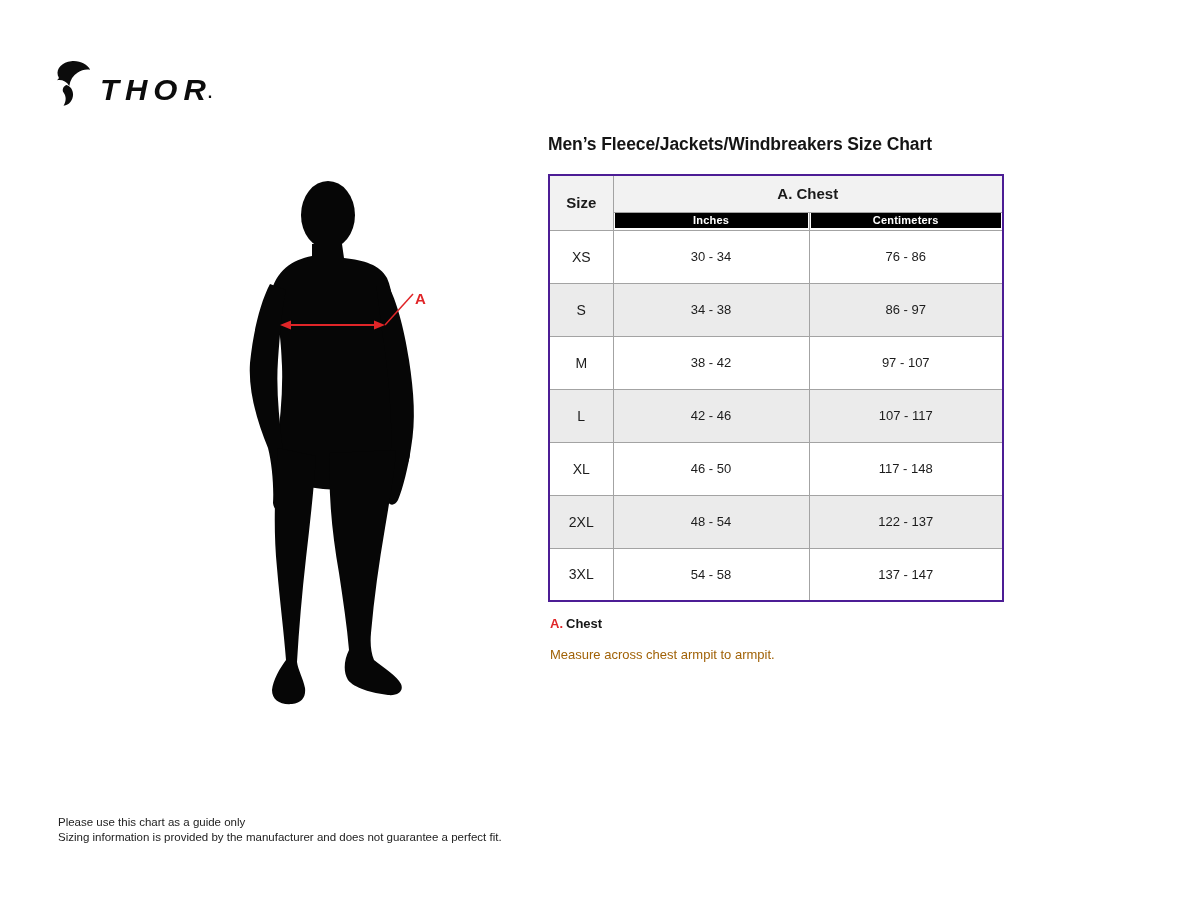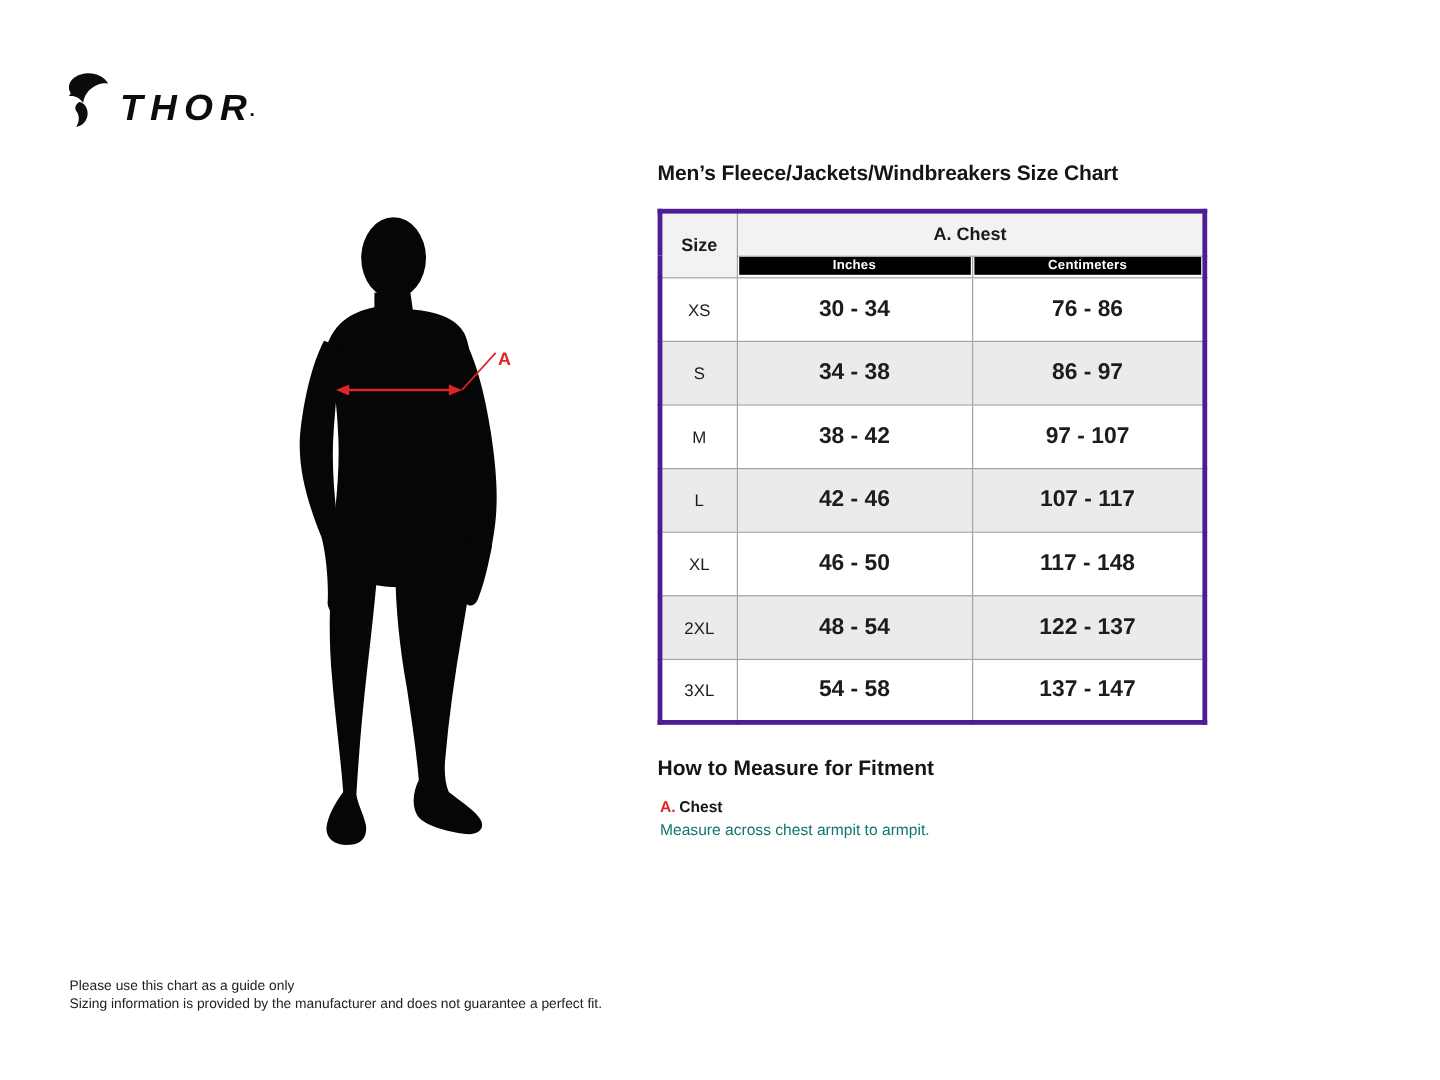--- a/index.html
+++ b/index.html
@@ -25,38 +25,38 @@
   .figure .redline { stroke:#e02528; fill:none; }
   .figure .redfill { fill:#e02528; }
   .figure text { font-family:"Liberation Sans", sans-serif; font-weight:bold; font-size:15px; fill:#e02528; }
 
   
   .content { position:absolute; left:548px; top:134px; width:456px; }
   .chart-title { font-size:17.5px; font-weight:bold; color:#151515; letter-spacing:-0.1px; margin-bottom:19px; }
 
   table.size-table {
     border-collapse:collapse; table-layout:fixed; width:454px;
-    border:4px solid #4c1d95; background:#fff;
+    border:2px solid #4c1d95; background:#fff;
   }
   .size-table th, .size-table td { border:1px solid #a3a3a3; }
   .col-size { width:64px; } .col-in { width:196px; } .col-cm { width:194px; }
   th.size-h { background:#f2f2f2; font-size:15px; font-weight:bold; }
   th.group-h { background:#f2f2f2; font-size:15px; font-weight:bold; height:37px; }
   th.bar-cell { background:#ffffff; padding:0 1px 2px 1px; height:17px; }
   .bar { background:#000000; color:#ffffff; font-size:11px; font-weight:bold;
          height:15px; line-height:15px; letter-spacing:0.2px; }
-  .size-table tbody td { height:53px; text-align:center; font-size:19px; color:#1c1c1c; background:#fff;font-weight:bold; }
+  .size-table tbody td { height:53px; text-align:center; font-size:13px; color:#1c1c1c; background:#fff; }
   .size-table tbody td.size-cell { font-weight:normal; font-size:14px; }
   .size-table tbody tr.alt td { background:#ebebeb; }
 
   .measure-heading { font-size:17.5px; font-weight:bold; color:#151515; margin-top:26px; }
   .measure-item { margin-top:14px; margin-left:2px; }
   .measure-label { font-size:13px; font-weight:bold; color:#151515; }
   .measure-label .red { color:#e02528; margin-right:3px; }
-  .measure-desc { font-size:13px; color:#0f766e; margin-top:4px; }
+  .measure-desc { font-size:13px; color:#a16207; margin-top:16px; }
 
   
   .disclaimer { position:absolute; left:58px; top:815px; font-size:11.5px; color:#222; line-height:14.5px; }
 </style>
 </head>
 <body>
 
 <div class="page">
 
   <header class="logo">
@@ -182,21 +182,20 @@
           <td>122 - 137</td>
         </tr>
         <tr>
           <td class="size-cell">3XL</td>
           <td>54 - 58</td>
           <td>137 - 147</td>
         </tr>
       </tbody>
     </table>
 
-    <h2 class="measure-heading">How to Measure for Fitment</h2>
     <div class="measure-item">
       <div class="measure-label">
         <span class="red">A.</span><span>Chest</span>
       </div>
       <p class="measure-desc">Measure across chest armpit to armpit.</p>
     </div>
   </main>
 
   <footer class="disclaimer">
     <div>Please use this chart as a guide only</div>

